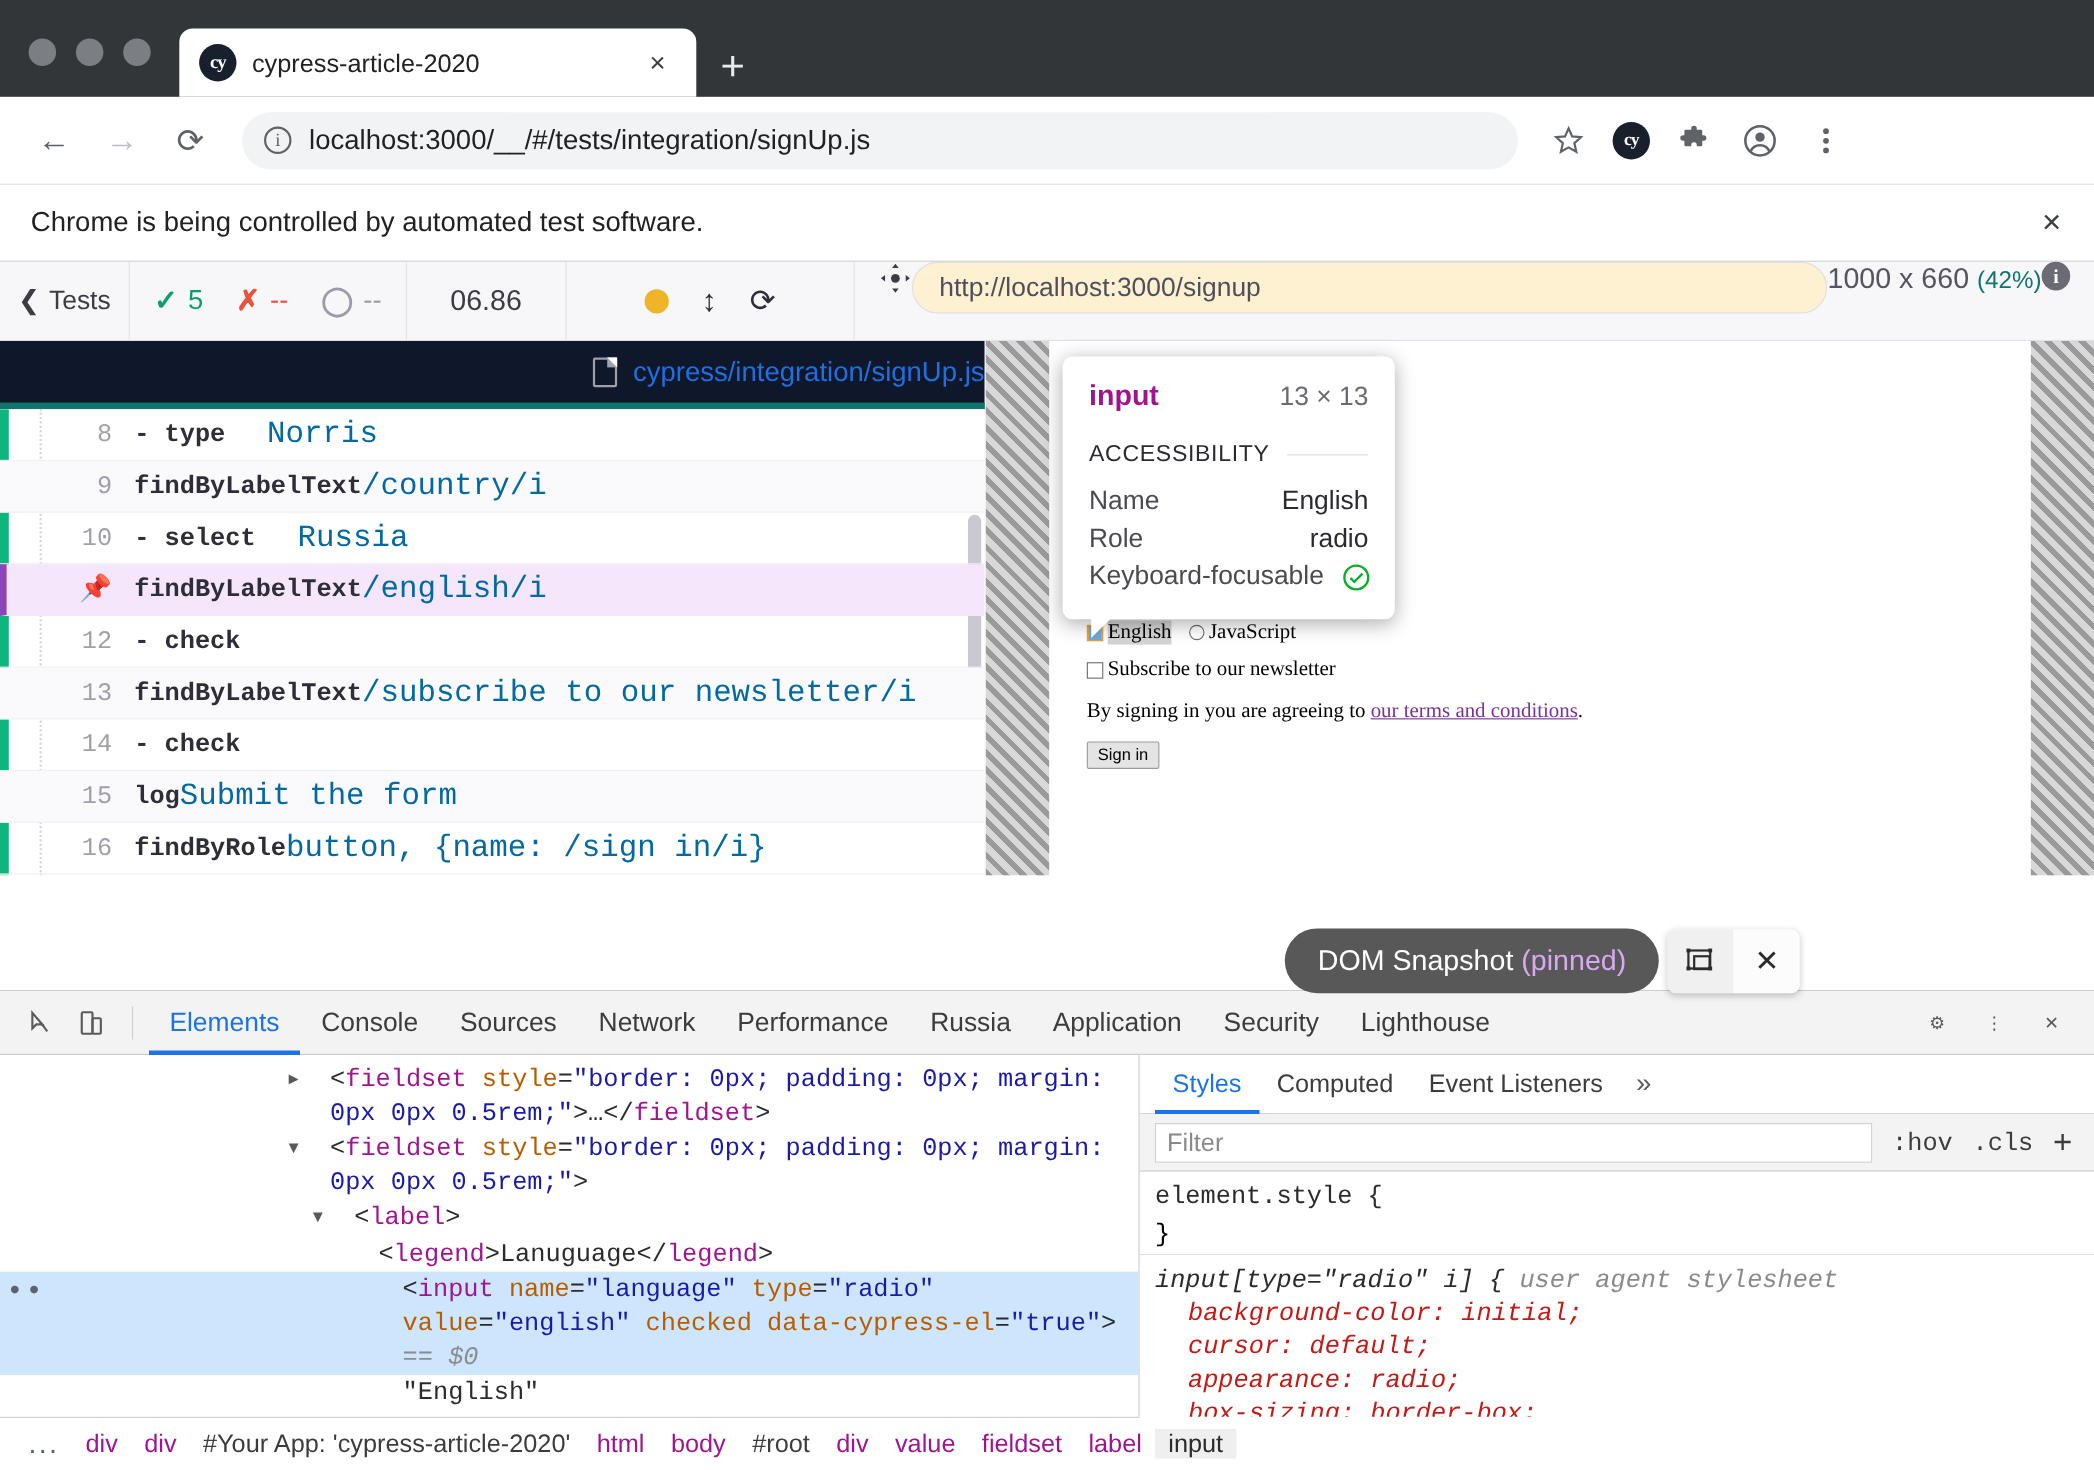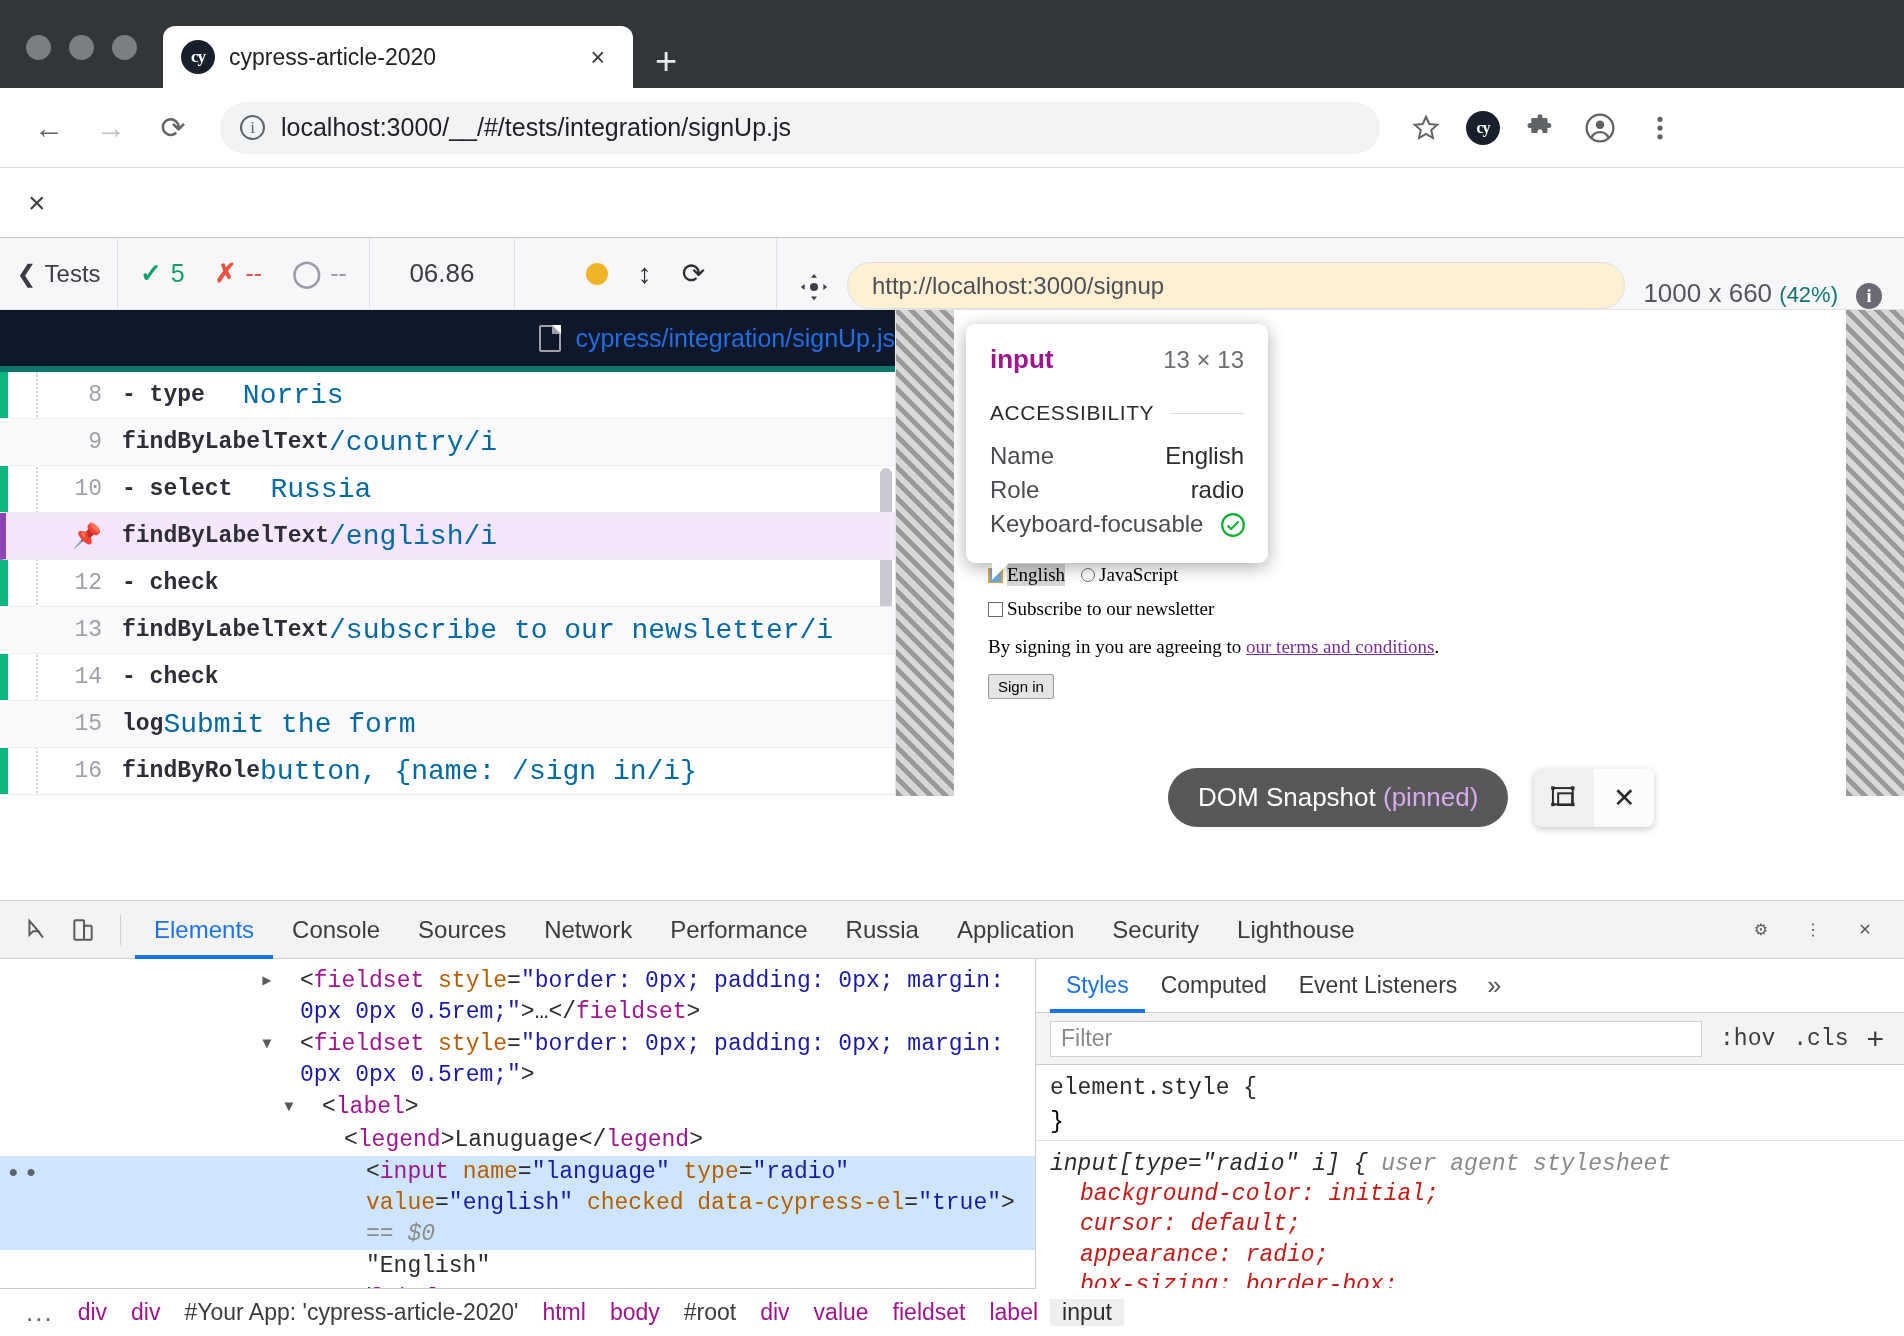--- a/index.html
+++ b/index.html
@@ -91,21 +91,21 @@
   .cy-time {
     width: 145px; display: flex; align-items: center; justify-content: center;
     font-size: 26px; color: #3c3c46; border-right: 1px solid #e1e1e6;
   }
   .cy-controls {
     flex: 0 0 262px; display: flex; align-items: center; justify-content: center;
     gap: 30px; border-right: 1px solid #e1e1e6;
   }
   .ctrl-dot { width: 22px; height: 22px; border-radius: 50%; background: #f0b429; cursor: pointer;}
   .ctrl-ic { font-size: 28px; color: #2e2e38; cursor: pointer; }
-  .cy-urlzone { flex: 1; display: flex; align-items: flex-end; gap: 18px; padding: 0 22px; }
+  .cy-urlzone { flex: 1; display: flex; align-items: flex-start; padding: 0 22px; }
   .crosshair { font-size: 27px; color: #3c3c46; cursor: pointer; }
   .cy-url {
     flex: 1; height: 47px; background: #fdf1d2; border: 1px solid #dedee4;
     border-radius: 24px; display: flex; align-items: center; padding: 0 24px;
     font-size: 24px; color: #4f4f5a; max-width: 880px;
   }
   .cy-size { font-size: 26px; color: #55555f; white-space: nowrap; }
   .cy-size .pct { font-size: 22px; color: #0f766e; }
   .cy-info {
     width: 26px; height: 26px; border-radius: 50%; background: #6b6b76; color: #fff;
@@ -187,21 +187,21 @@
   .a11y-tag { color: #a0158f; font-size: 26px; font-weight: bold; }
   .a11y-dims { color: #6b6b73; font-size: 24px; }
   .a11y-sec { display:flex; align-items:center; gap:16px; margin: 26px 0 14px; }
   .a11y-sec span { font-size: 21px; color:#2a2a30; letter-spacing: .6px; }
   .a11y-sec i { flex:1; height:1px; background:#dcdce2; }
   .a11y-row { display:flex; justify-content: space-between; align-items:center; font-size: 24px; color:#4a4a52; padding: 3px 0;}
   .a11y-row b { font-weight: normal; color:#2a2a30; }
   .check-ring { width: 24px; height: 24px; }
 
   
-  .snap-wrap { position: absolute; left: 1168px; top: 768px; display: flex; align-items: center; gap: 26px; z-index: 30; text-align: center;}
+  .snap-wrap { position: absolute; left: 1168px; top: 844px; display: flex; align-items: center; gap: 8px; z-index: 30; text-align: center;}
   .snap-pill {
     background: #585858; color: #fff; font-size: 26px; border-radius: 30px;
     padding: 14px 30px; white-space: nowrap;
   }
   .snap-pill em { color: #d8a8f0; font-style: normal; }
   .snap-btns { display: flex; border-radius: 8px; overflow: hidden; box-shadow: 0 2px 7px rgba(0,0,0,.22); }
   .snap-btn { width: 60px; height: 58px; display:flex; align-items:center; justify-content:center;
               background: #f0f0f0; cursor:pointer; font-size: 27px; color:#2b2b2b;}
   .snap-btn.act { background: #fcfcfc; }
 
@@ -307,20 +307,21 @@
         <svg width="8" height="30" viewBox="0 0 6 24">
             <circle cx="3" cy="5" r="2.1" fill="#5f6368"></circle>
             <circle cx="3" cy="12" r="2.1" fill="#5f6368"></circle>
             <circle cx="3" cy="19" r="2.1" fill="#5f6368"></circle>
           </svg>
       </span>
     </div>
   </div>
 
   <div class="automation">
+    <span class="automation-text">Chrome is being controlled by automated test software.</span>
     <span class="automation-close">×</span>
   </div>
 
   <div class="cy-header">
     <div class="cy-back">
       <span>❮</span>
       <span>Tests</span>
     </div>
     <div class="cy-stats">
       <span class="stat st-pass">

